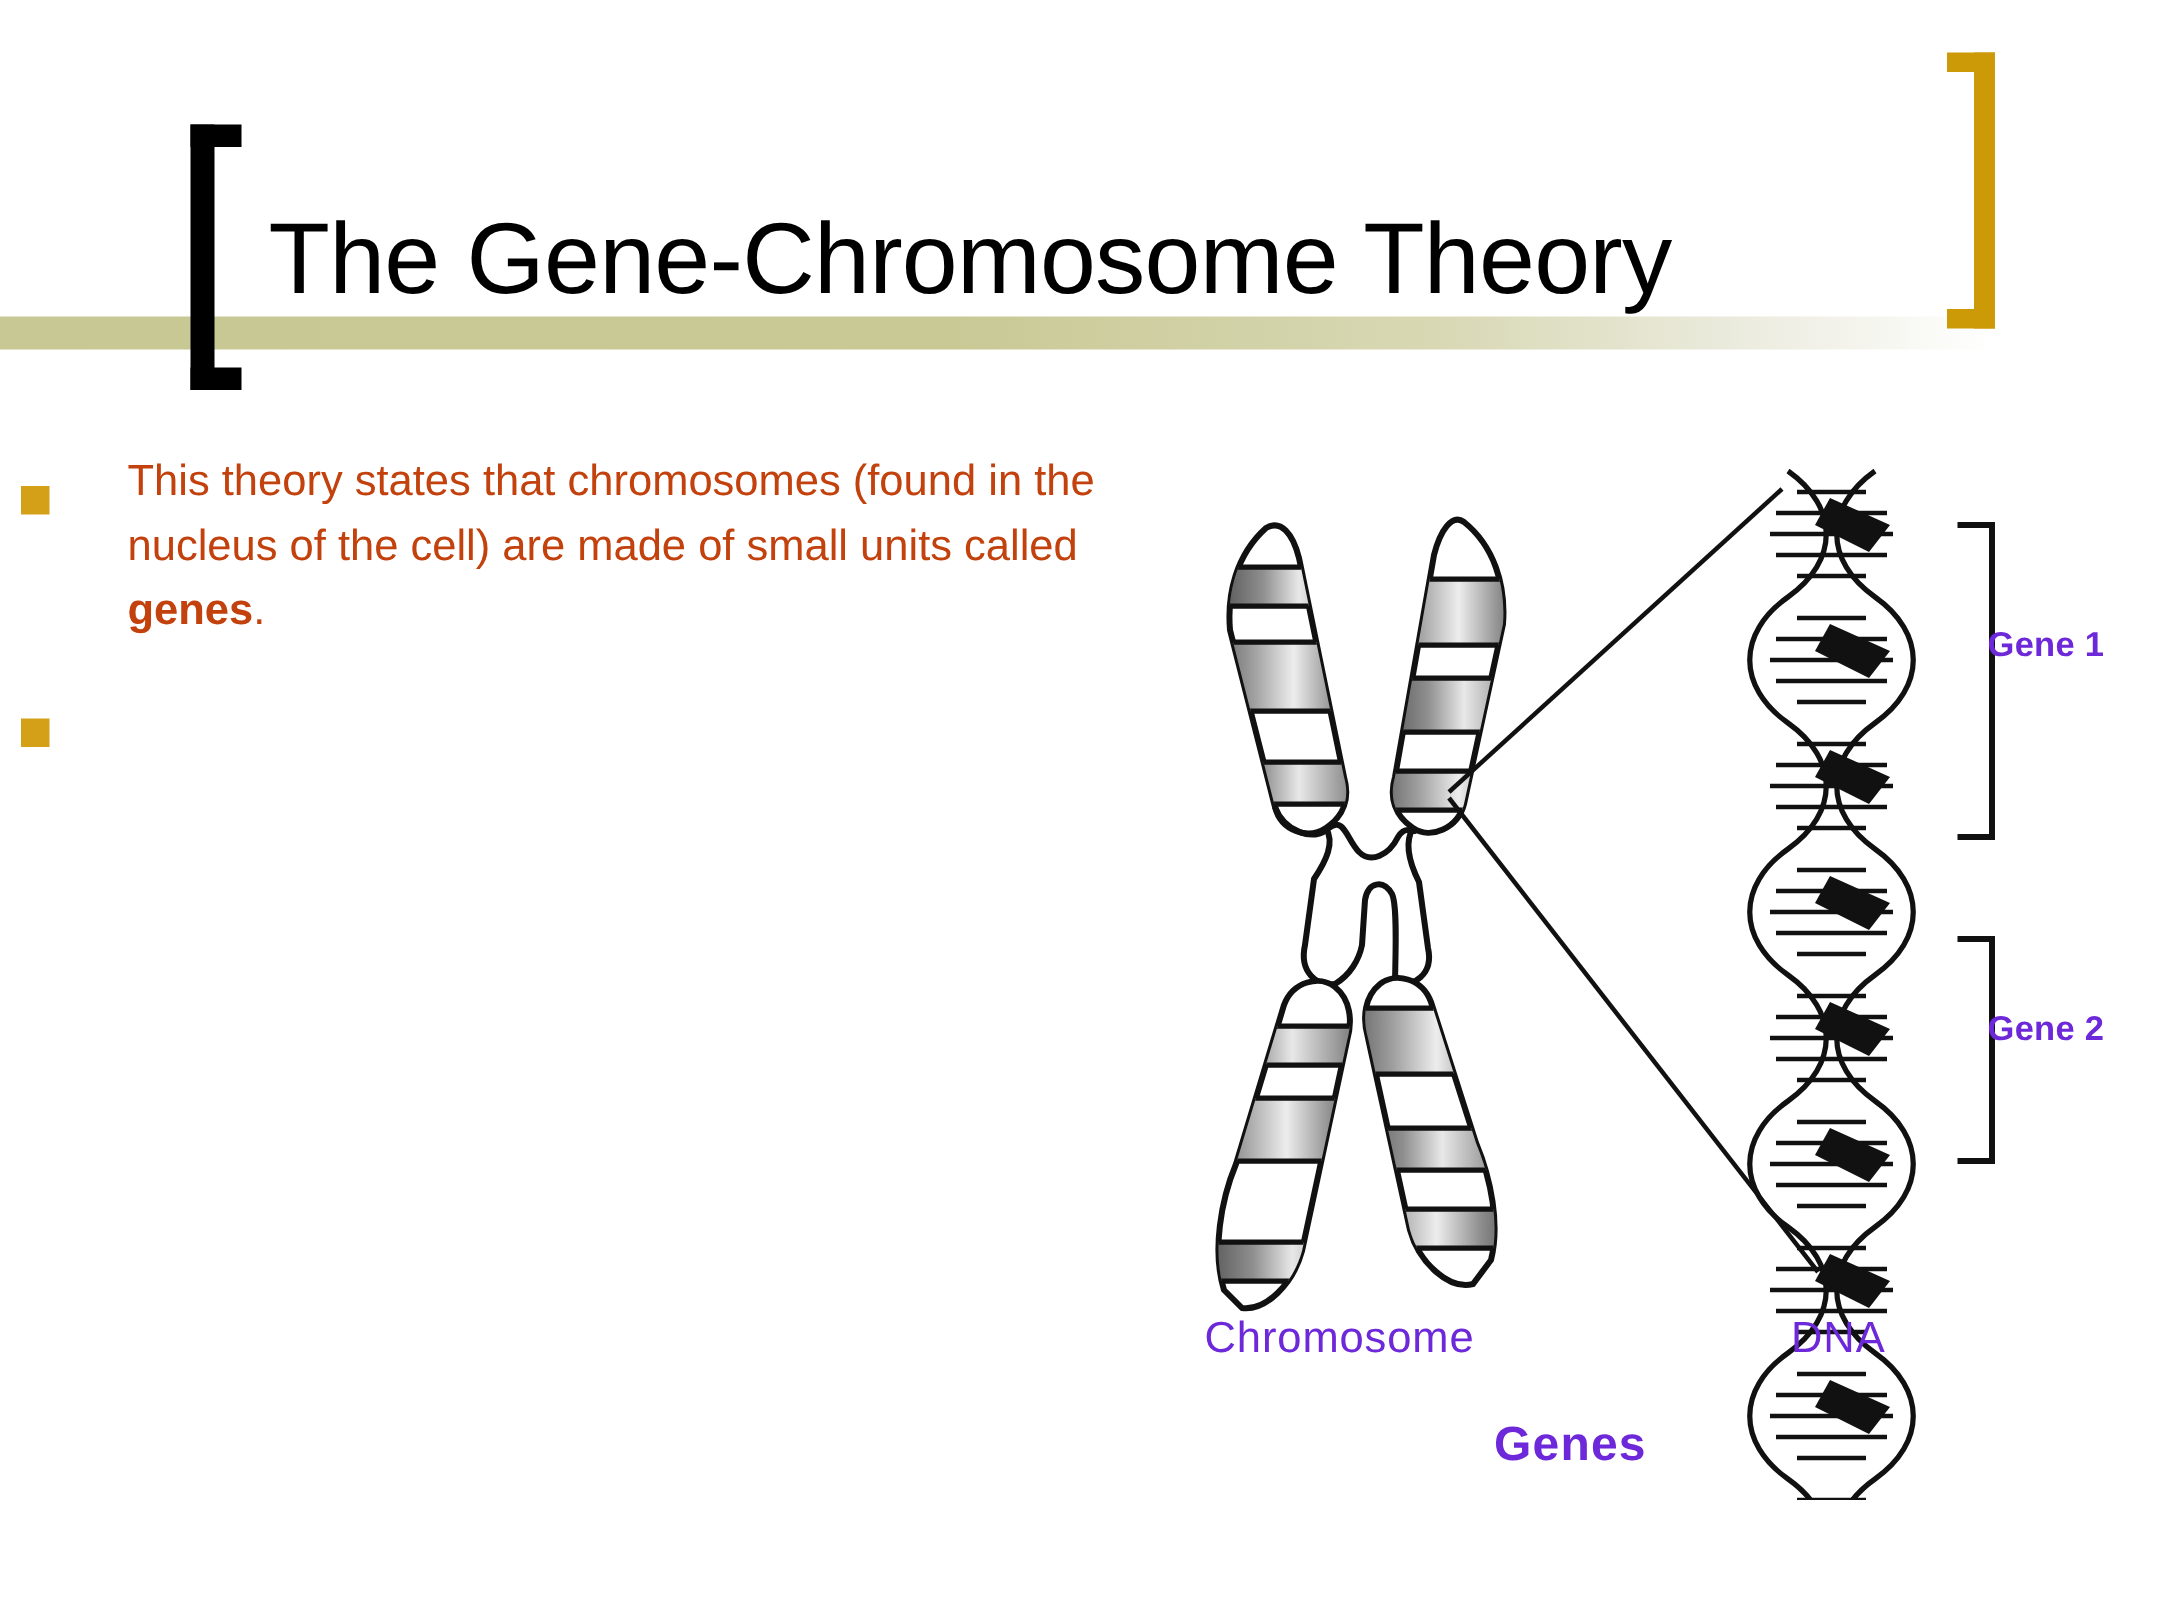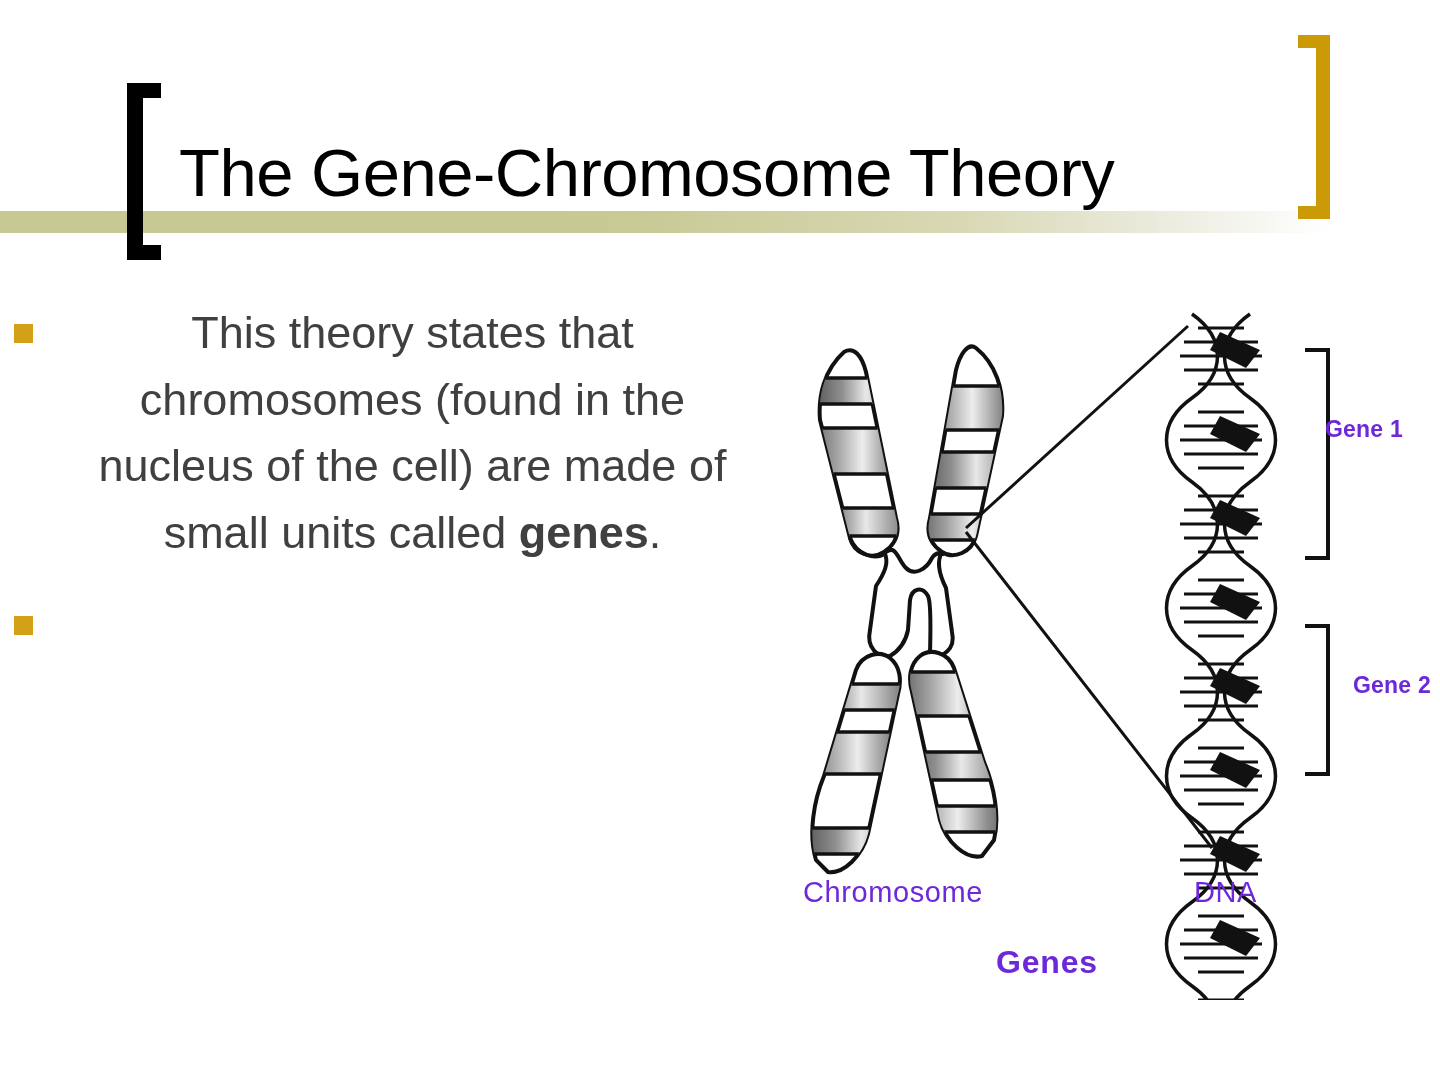--- a/index.html
+++ b/index.html
@@ -77,24 +77,23 @@
     position: absolute;
     left: 14px;
     top: 24px;
     width: 19px;
     height: 19px;
     background: #d3a017;
   }
   .bullet-text {
     margin-left: 85px;
     padding-right: 20px;
-    font-size: 45px;
+    font-size: 29px;
     line-height: 1.48;
-    color: #404040;
-    text-align: center;
+    color: #c2410c;
   }
   .bullet-text b { font-weight: bold; }
 
   
   .figure {
     position: absolute;
     left: 780px;
     top: 300px;
     width: 660px;
     height: 700px;
@@ -112,21 +111,20 @@
     font-size: 23px;
     font-weight: bold;
     letter-spacing: 0.2px;
   }
   .label-gene2 {
     left: 1325px;
     top: 672px;
     font-size: 23px;
     font-weight: bold;
     letter-spacing: 0.2px;
-    margin-left: 28px;
   }
   .label-chromosome {
     left: 803px;
     top: 876px;
     font-size: 29px;
     letter-spacing: 0.6px;
   }
   .label-dna {
     left: 1194px;
     top: 876px;

